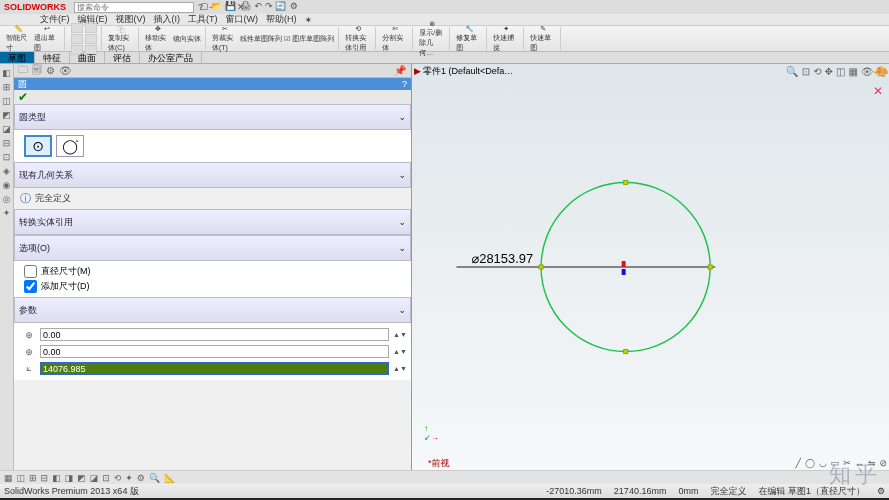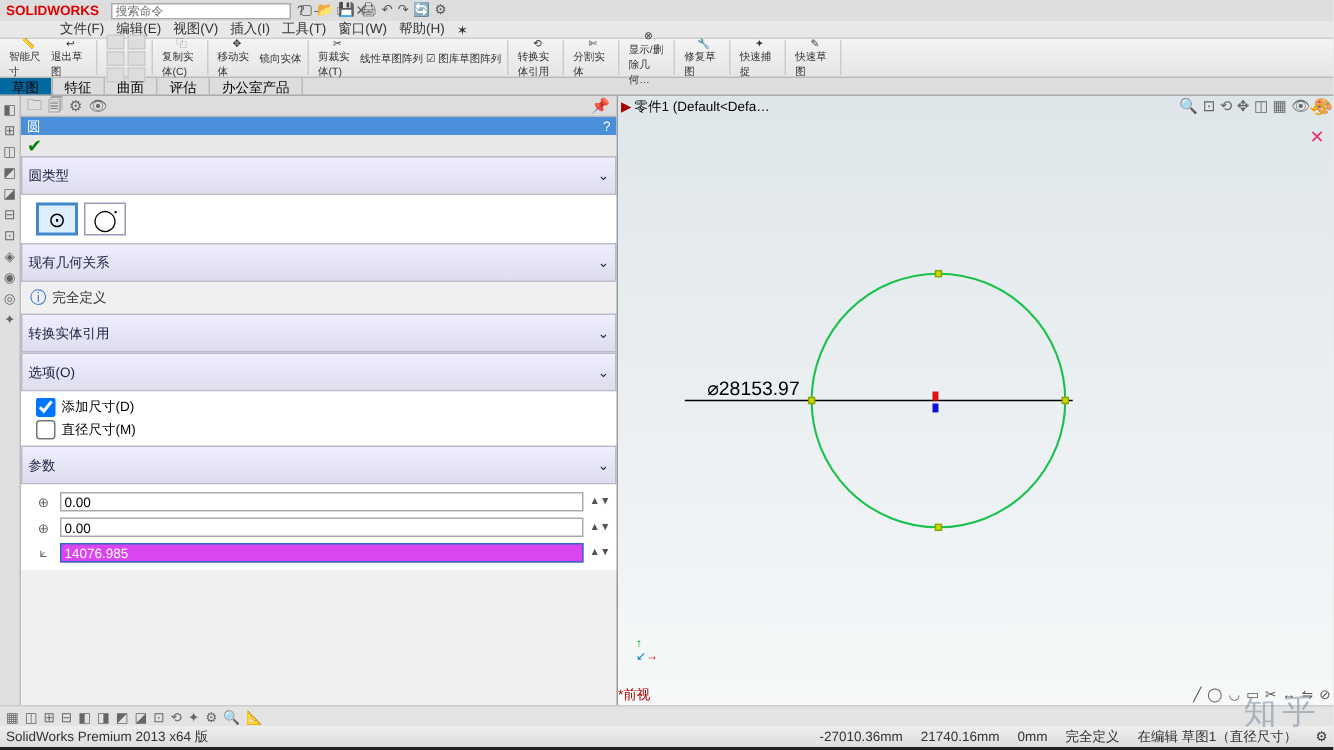--- a/index.html
+++ b/index.html
@@ -35,36 +35,36 @@
 .opt-row { display: flex; align-items: center; gap: 4px; padding: 1px 6px; }
 .opt-btn { width: 28px; height: 22px; border: 1px solid #99b; background: #fff; display: flex; align-items: center; justify-content: center; font-size: 14px; }
 .opt-btn.selected { border: 2px solid #48c; background: #def; }
 .relation-box { height: 42px; background: #fff; border: 1px solid #ccc; margin: 2px 4px; padding: 2px 4px; font-size: 9px; }
 .info-row { display: flex; align-items: center; gap: 4px; padding: 3px 6px; color: #333; }
 .info-row .info-icon { color: #2a6fc9; font-size: 11px; }
 .chk { display: flex; align-items: center; gap: 4px; padding: 0 6px; font-size: 9px; }
 .param-row { display: flex; align-items: center; gap: 4px; padding: 1px 4px; }
 .param-row .picon { width: 14px; text-align: center; color: #666; }
 .param-row input { flex: 1; height: 13px; border: 1px solid #aaa; font-size: 9px; padding: 0 2px; }
-.param-row input.selected { background: #d946ef; color: #fff; border: 1px solid #36c; }
+.param-row input.selected { background: #4d7c0f; color: #fff; border: 1px solid #36c; }
 .param-row .spin { width: 10px; font-size: 7px; text-align: center; color: #555; }
 .canvas-wrap { flex: 1; background: linear-gradient(#dfe6ea,#f6f8f9); position: relative; }
 .canvas-top { position: absolute; top: 0; left: 0; right: 0; height: 14px; display: flex; align-items: center; font-size: 9px; background: transparent; }
 .canvas-top .doc-handle { color: #a00; margin: 0 2px; }
 .view-tools { display: flex; gap: 3px; font-size: 10px; color: #666; }
 .mini-icons { position: absolute; top: 2px; right: 6px; display: flex; flex-direction: column; gap: 4px; font-size: 12px; }
 .mini-icons .mm { color: #f2a100; }
 .mini-icons .xx { color: #e36; }
 svg.sketch { position: absolute; top: 14px; left: 0; width: 100%; height: calc(100% - 28px); }
 .triad { position: absolute; left: 12px; bottom: 28px; font-size: 8px; }
 .triad .y { color: #0a0; }
 .triad .x { color: #c00; }
 .triad .z { color: #08c; }
 .canvas-footer { position: absolute; bottom: 0; left: 0; right: 0; height: 14px; display: flex; align-items: center; font-size: 9px; color: #666; }
-.canvas-footer .ftab { color: #a00; margin-left: 0; }
+.canvas-footer .ftab { color: #a00; margin-left: 16px; }
 .canvas-footer .spacer { flex: 1; }
 .canvas-footer .tool-icons span { margin: 0 2px; font-size: 9px; color: #555; }
 .status-bar { height: 14px; background: linear-gradient(#eee,#ddd); display: flex; align-items: center; font-size: 9px; color: #333; padding: 0 4px; gap: 12px; }
 .status-bar .spacer { flex: 1; }
 .taskbar { height: 18px; background: #222; display: flex; align-items: center; gap: 2px; padding: 0 2px; }
 .taskbar .spacer { flex: 1; }
 .taskbar .tray { color: #fff; font-size: 8px; text-align: right; line-height: 9px; padding-right: 6px; }
 .watermark { position: absolute; right: 8px; bottom: 10px; font-size: 22px; color: rgba(120,140,160,.55); letter-spacing: 4px; font-weight: 300; }
 </style>
 </head>
@@ -249,26 +249,26 @@
         <span>转换实体引用</span>
         <span>⌄</span>
       </div>
 
     <div class="pmgr-section-head">
         <span>选项(O)</span>
         <span>⌄</span>
       </div>
     <div class="pmgr-section-body">
       <label class="chk">
+          <input type="checkbox" style=""> 
+          <span>直径尺寸(M)</span>
+        </label>
+      <label class="chk">
           <input type="checkbox" checked="" style=""> 
           <span>添加尺寸(D)</span>
-        </label>
-      <label class="chk">
-          <input type="checkbox" style=""> 
-          <span>直径尺寸(M)</span>
         </label>
     </div>
 
     <div class="pmgr-section-head">
         <span>参数</span>
         <span>⌄</span>
       </div>
     <div class="pmgr-section-body">
       <div class="param-row">
           <span class="picon">⊕</span>

